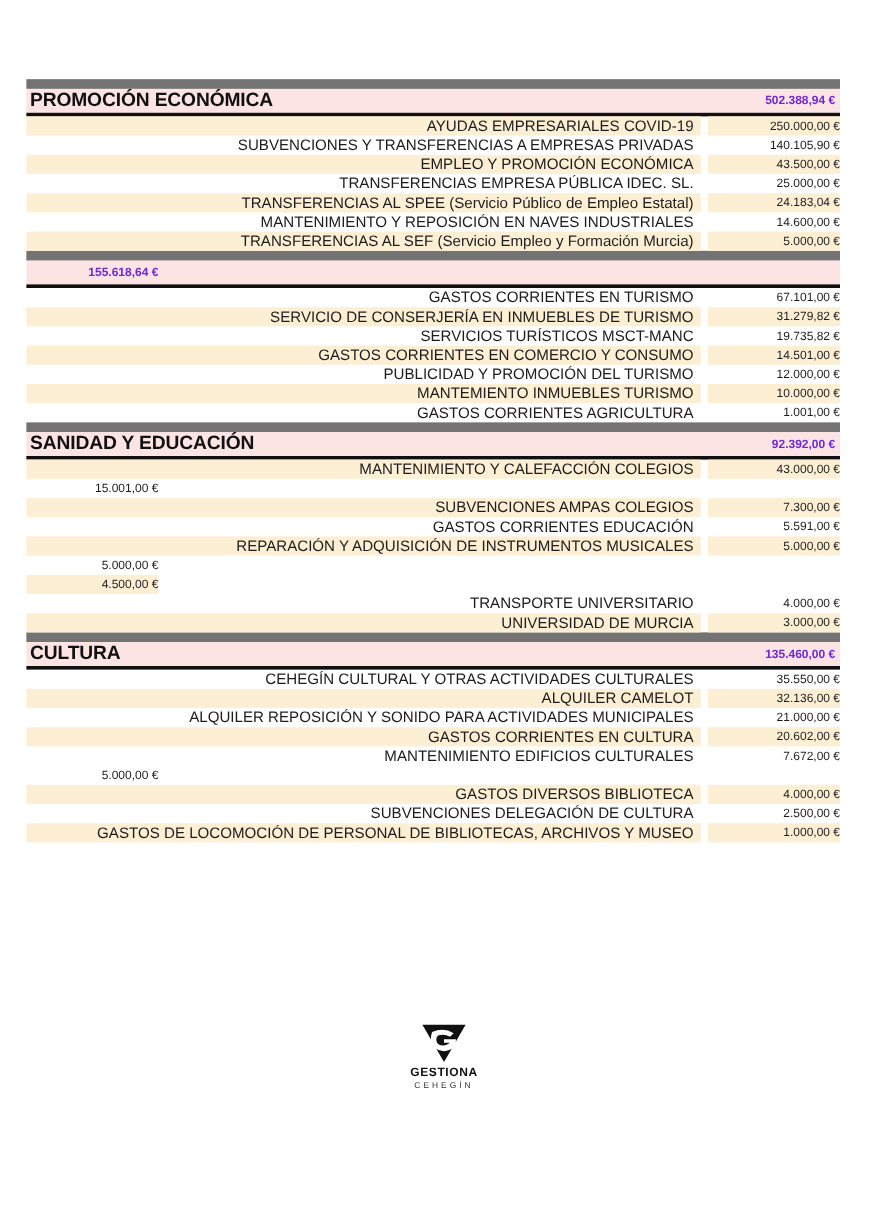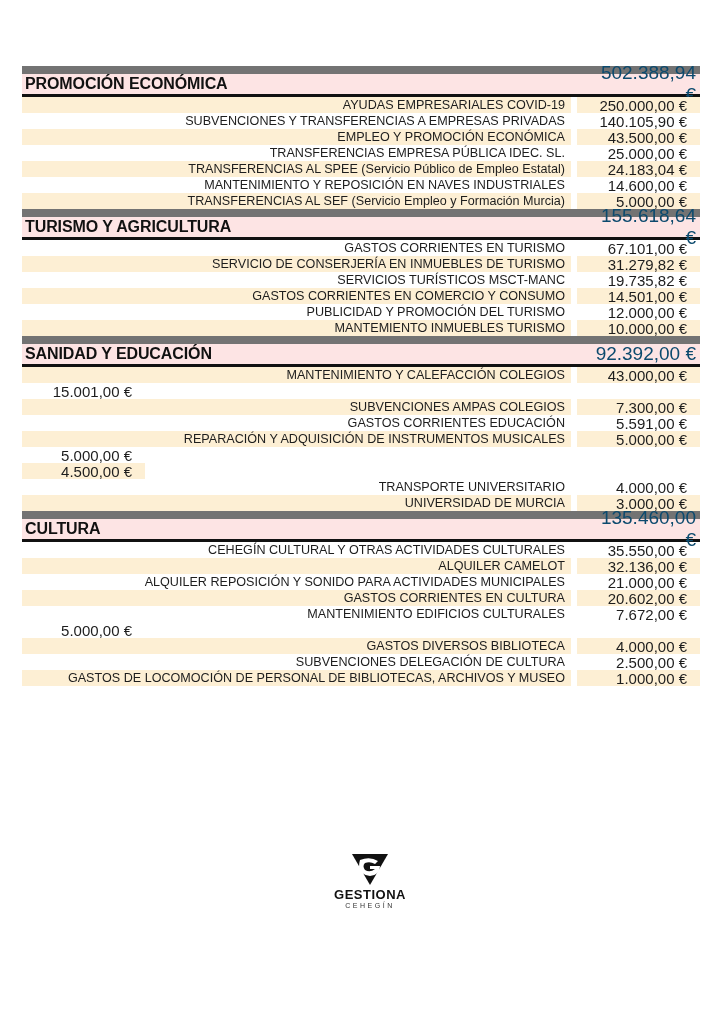--- a/index.html
+++ b/index.html
@@ -34,24 +34,24 @@
       flex: 1;
       font-weight: bold;
       font-size: 16px;
       padding-left: 3px;
       letter-spacing: -0.1px;
       color: #111;
     }
     .section-header .sec-total {
       width: 110px;
       text-align: right;
-      font-weight: normal;
-      font-size: 19px;
+      font-weight: bold;
+      font-size: 10px;
       padding-right: 4px;
-      color: #0c4a6e;
+      color: #6d28d9;
     }
     .item-row {
       display: flex;
       height: 16px;
       align-items: center;
     }
     .item-row .item-label {
       flex: 1;
       height: 100%;
       display: flex;
@@ -62,42 +62,42 @@
       margin-right: 6px;
       white-space: nowrap;
       color: #1d1d1d;
     }
     .item-row .item-amount {
       width: 110px;
       height: 100%;
       display: flex;
       align-items: center;
       justify-content: flex-end;
-      font-size: 15px;
-      padding-right: 13px;
+      font-size: 10px;
+      padding-right: 0;
       color: #1d1d1d;
     }
     .item-row.shaded .item-label,
     .item-row.shaded .item-amount {
       background: #fdefd4;
     }
     .logo {
       position: absolute;
       left: 330px;
       top: 852px;
       width: 80px;
       text-align: center;
     }
     .logo svg {
       display: block;
       margin: 0 auto;
     }
     .logo .logo-name {
       font-weight: bold;
-      font-size: 13px;
+      font-size: 10px;
       letter-spacing: 0.5px;
       color: #111;
       margin-top: 2px;
       line-height: 14px;
     }
     .logo .logo-sub {
       font-size: 7px;
       letter-spacing: 2.5px;
       color: #333;
       line-height: 8px;
@@ -133,21 +133,20 @@
     </div>
     <div class="item-row">
       <div class="item-label">MANTENIMIENTO Y REPOSICIÓN EN NAVES INDUSTRIALES</div>
       <div class="item-amount">14.600,00 €</div>
     </div>
     <div class="item-row shaded">
       <div class="item-label">TRANSFERENCIAS AL SEF (Servicio Empleo y Formación Murcia)</div>
       <div class="item-amount">5.000,00 €</div>
     </div>
     <div class="section-header">
-      <div class="sec-title">TURISMO Y AGRICULTURA</div>
       <div class="sec-total">155.618,64 €</div>
     </div>
     <div class="item-row">
       <div class="item-label">GASTOS CORRIENTES EN TURISMO</div>
       <div class="item-amount">67.101,00 €</div>
     </div>
     <div class="item-row shaded">
       <div class="item-label">SERVICIO DE CONSERJERÍA EN INMUEBLES DE TURISMO</div>
       <div class="item-amount">31.279,82 €</div>
     </div>
@@ -159,20 +158,24 @@
       <div class="item-label">GASTOS CORRIENTES EN COMERCIO Y CONSUMO</div>
       <div class="item-amount">14.501,00 €</div>
     </div>
     <div class="item-row">
       <div class="item-label">PUBLICIDAD Y PROMOCIÓN DEL TURISMO</div>
       <div class="item-amount">12.000,00 €</div>
     </div>
     <div class="item-row shaded">
       <div class="item-label">MANTEMIENTO INMUEBLES TURISMO</div>
       <div class="item-amount">10.000,00 €</div>
+    </div>
+    <div class="item-row">
+      <div class="item-label">GASTOS CORRIENTES AGRICULTURA</div>
+      <div class="item-amount">1.001,00 €</div>
     </div>
     <div class="section-header">
       <div class="sec-title">SANIDAD Y EDUCACIÓN</div>
       <div class="sec-total">92.392,00 €</div>
     </div>
     <div class="item-row shaded">
       <div class="item-label">MANTENIMIENTO Y CALEFACCIÓN COLEGIOS</div>
       <div class="item-amount">43.000,00 €</div>
     </div>
     <div class="item-row">

